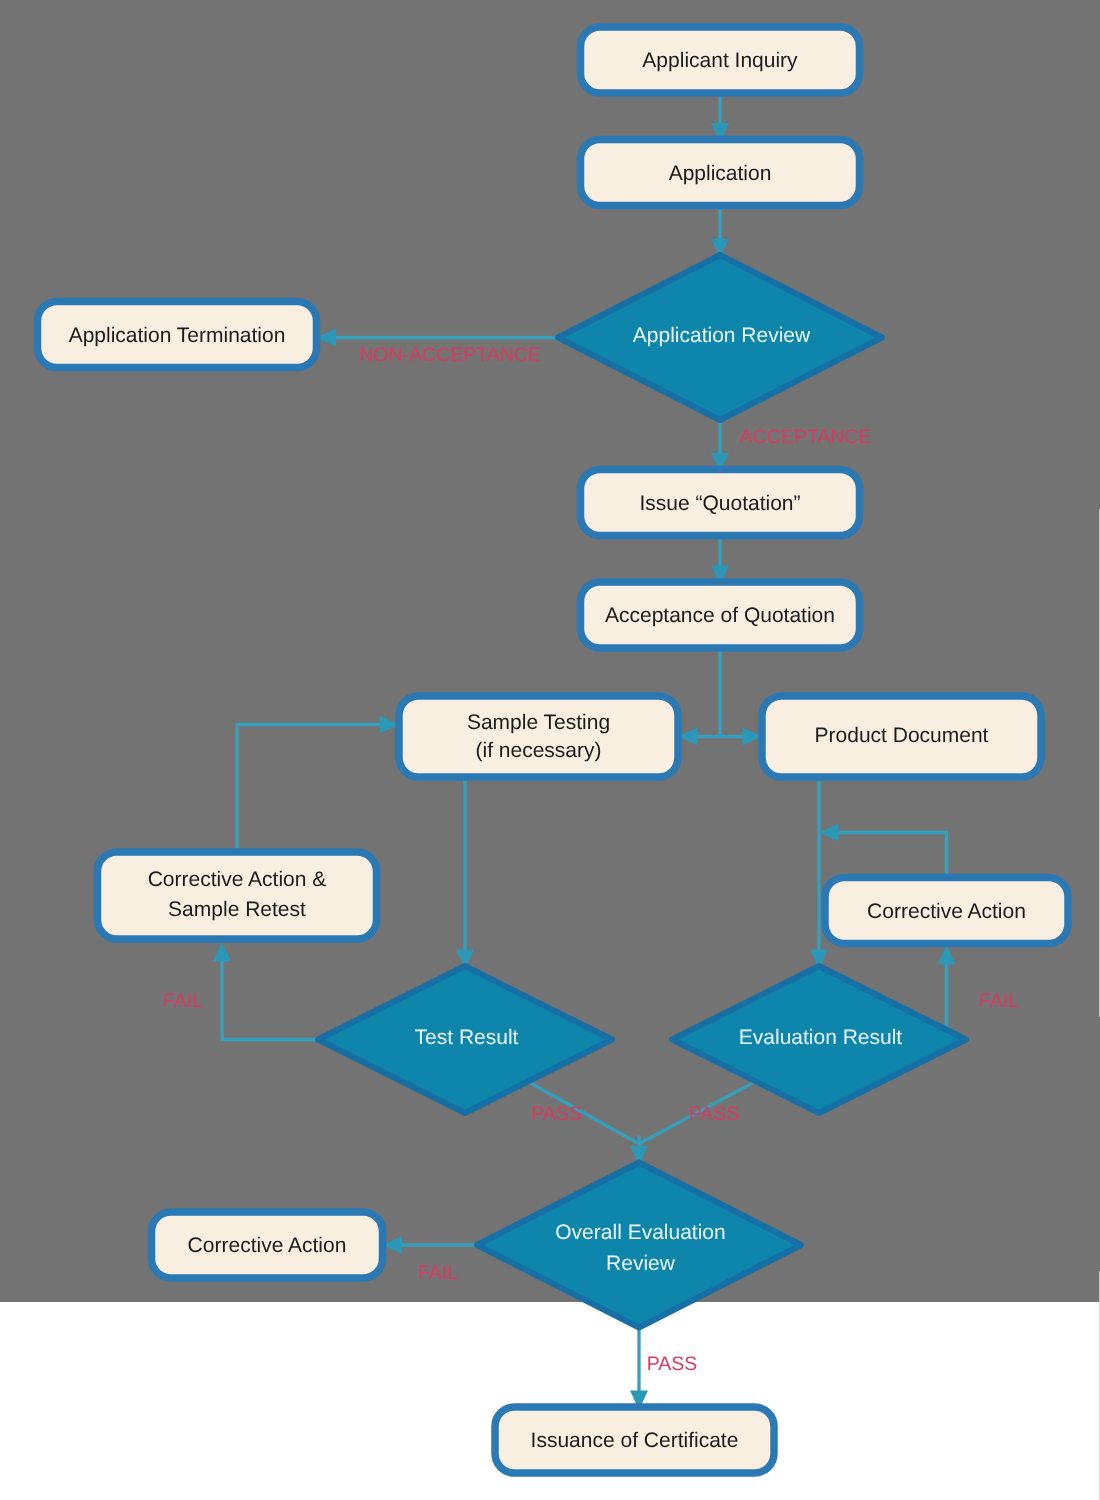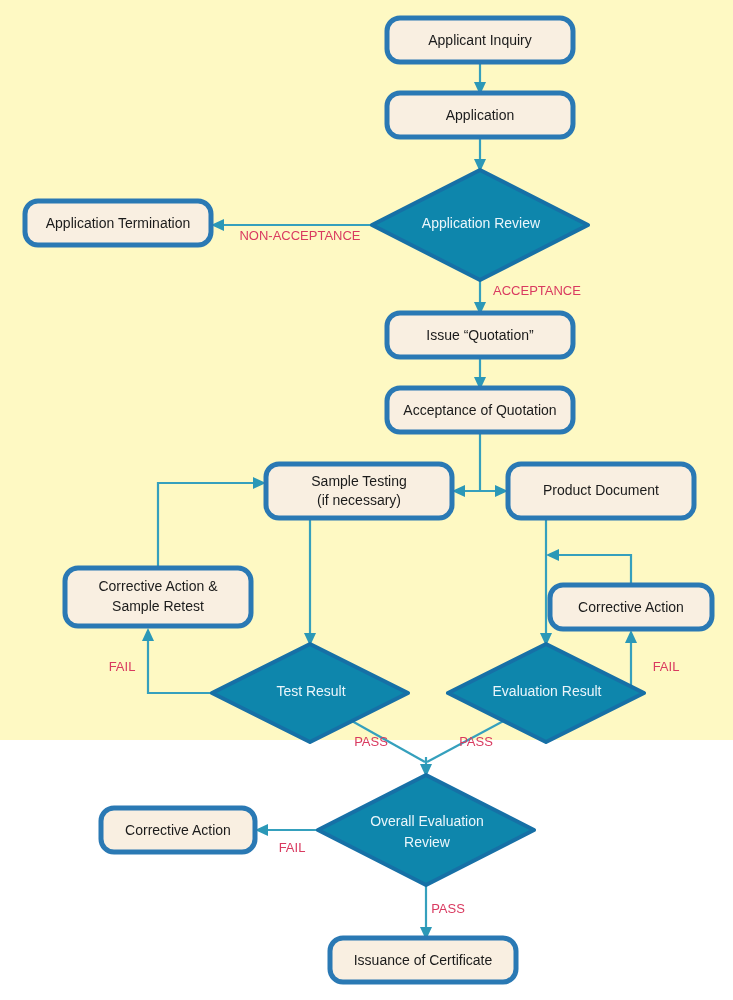--- a/index.html
+++ b/index.html
@@ -9,22 +9,22 @@
   }
   body {
     width: 733px;
     height: 1000px;
     font-family: "Liberation Sans", sans-serif;
     overflow: hidden;
   }
   #flowchart-root {
     position: relative;
     width: 733px;
-    height: 740px;
-    background: #fef9c3;
+    height: 868px;
+    background: #737373;
     text-align: right;
   }
   svg.canvas {
     position: absolute;
     top: 0;
     left: 0;
     width: 733px;
     height: 1000px;
     display: block;
   }

